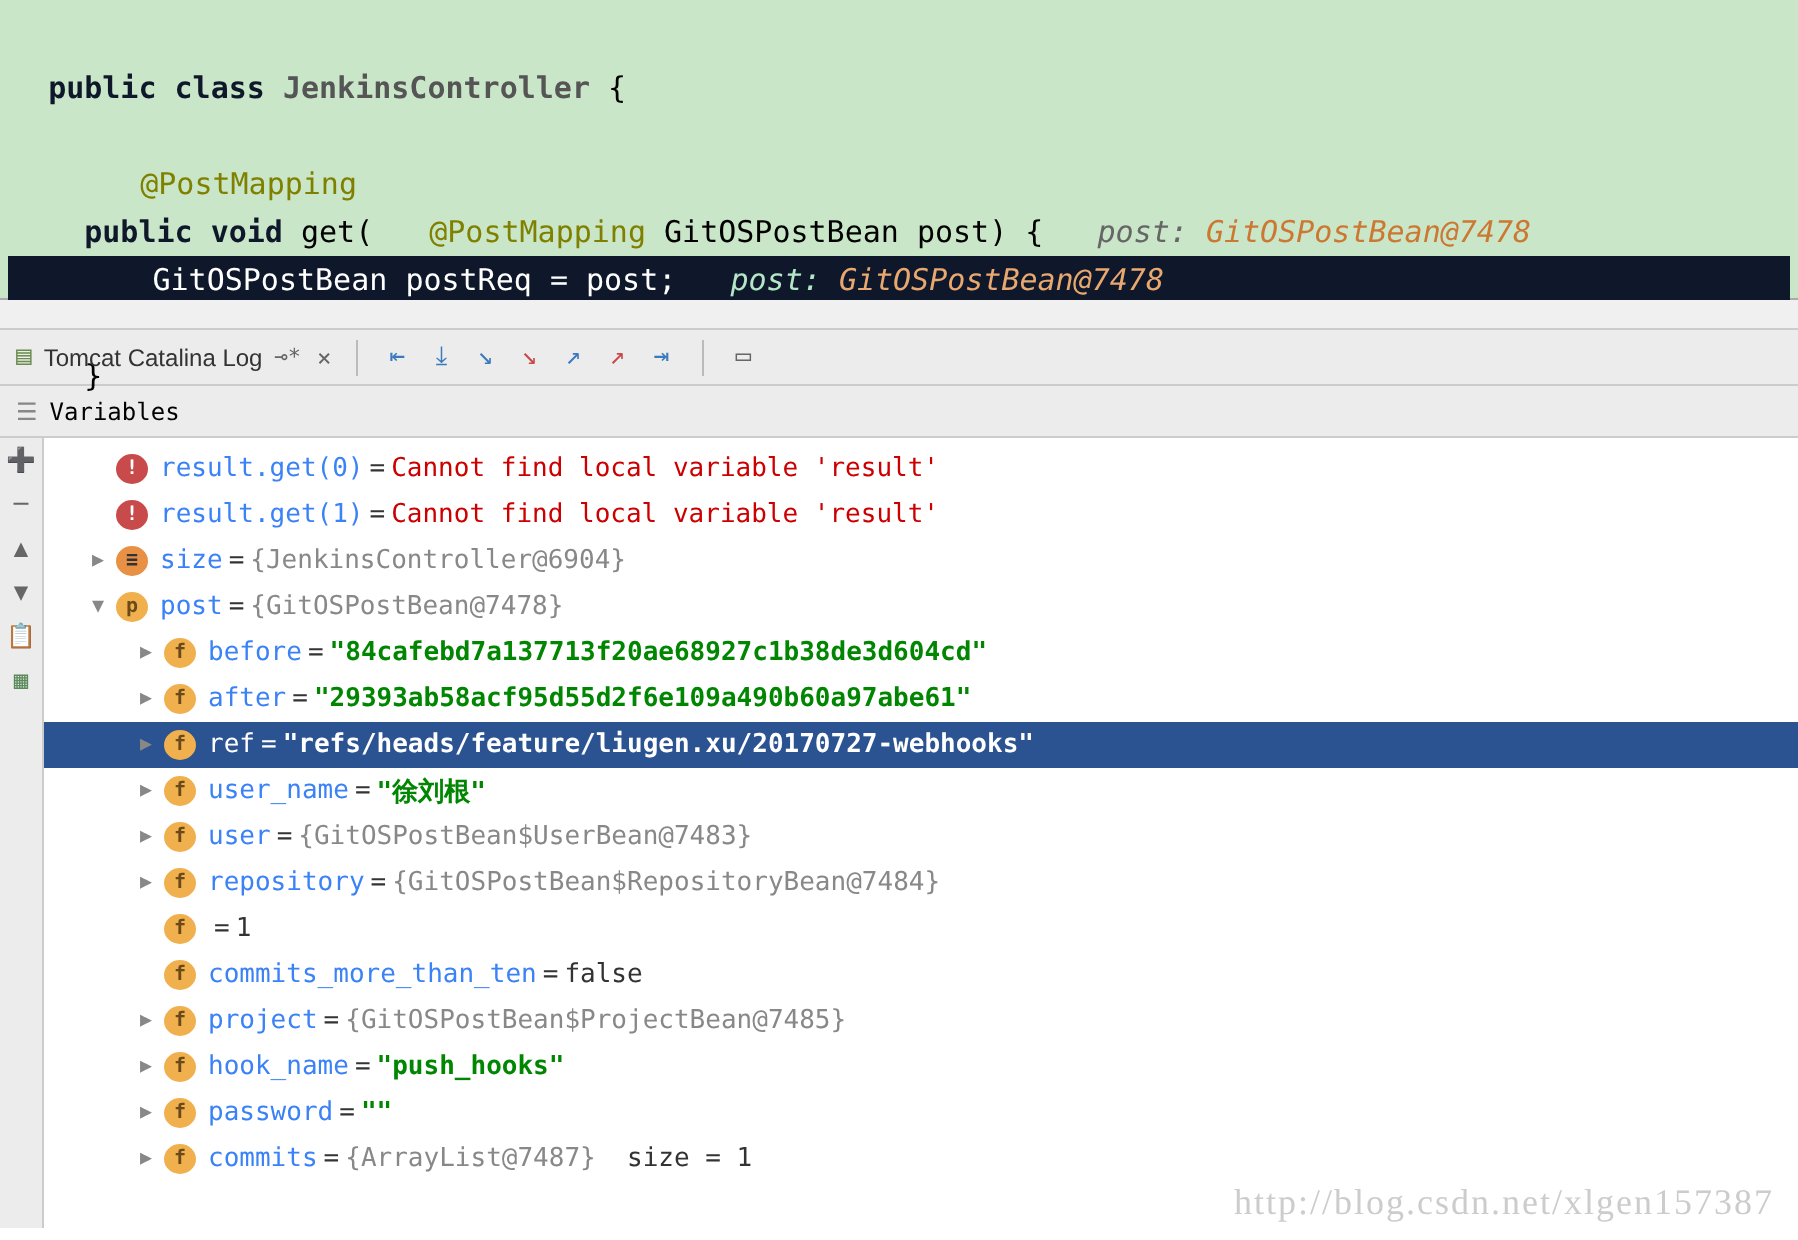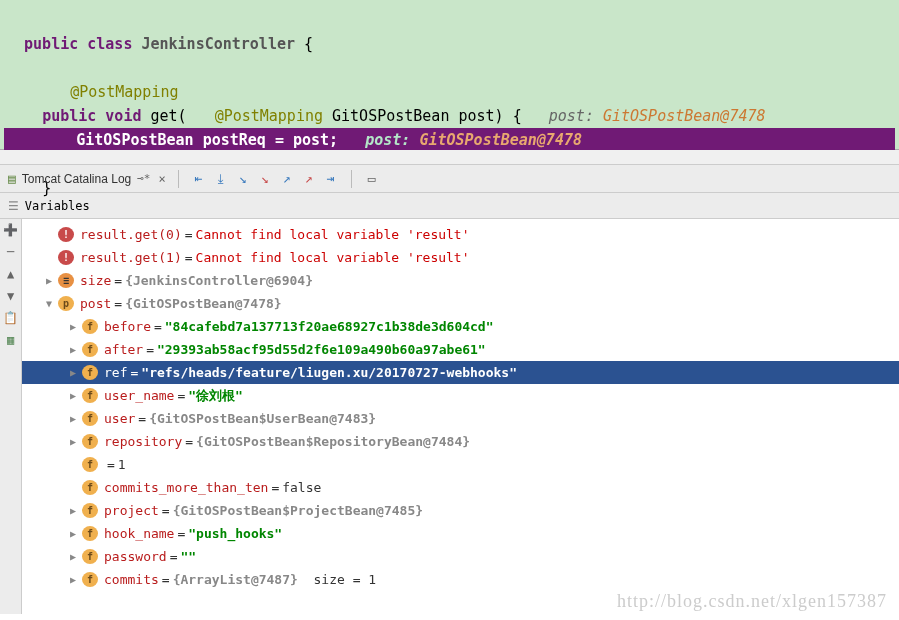--- a/index.html
+++ b/index.html
@@ -1,21 +1,21 @@
 <!DOCTYPE html>
 <html><head>
   <meta charset="utf-8">
   <style>
     * { margin: 0; padding: 0; box-sizing: border-box; font-family: 'Monaco', 'Menlo', 'Consolas', monospace; }
     body { background: #fff; font-size: 13px; width: 899px; height: 620px; overflow: hidden; }
     
     .code-area { background: #c9e6c9; padding: 8px 4px; height: 150px; border-bottom: 1px solid #aaa; white-space: pre; line-height: 1.6; font-size: 15px; }
     .code-line { padding: 0 2px; }
-    .selected-line { background: #701a75; color: #fff; display: block; width: 100%; font-weight: bold; }
-    .kw { color: #701a75; font-weight: bold; }
+    .selected-line { background: #0f172a; color: #fff; display: block; width: 100%; }
+    .kw { color: #0f172a; font-weight: bold; }
     .cname { color: #555; font-weight: bold; }
     .anno { color: #808000; margin-left: 28px; }
     .hint { color: #666; font-style: italic; }
     .hint-orange { color: #cc7832; font-style: italic; }
     .selected-line .hint-orange { color: #e8a86f; }
     
     .divider-area { height: 15px; background: #f0f0f0; border-bottom: 1px solid #ccc; }
     
     .tab-bar { display: flex; align-items: center; background: #ececec; border-bottom: 1px solid #ccc; height: 28px; padding: 0 8px; gap: 6px; }
     .tab-label { font-size: 12px; color: #333; font-family: sans-serif; }
@@ -38,25 +38,25 @@
     .var-row.selected { background: #2b5291; color: #fff; }
     .arrow { width: 12px; color: #888; font-size: 10px; display: inline-block; }
     .arrow.expanded::before { content: '▼'; }
     .arrow.collapsed::before { content: '▶'; }
     .no-arrow { width: 12px; display: inline-block; }
     .v-icon { width: 16px; height: 15px; border-radius: 50%; display: inline-flex; align-items: center; justify-content: center; font-size: 10px; font-weight: bold; margin-right: 6px; color: #fff; }
     .v-icon.err { background: #c84a4a; }
     .v-icon.obj { background: #e89043; color: #333; }
     .v-icon.fld { background: #f0b04e; color: #6b4a1a; }
     .v-icon.p { background: #f0b04e; color: #6b4a1a; }
-    .v-name { color: #b91c1c; }
+    .v-name { color: #3b82f6; }
     .var-row.selected .v-name { color: #fff; }
     .v-eq { color: #333; padding: 0 3px; }
     .var-row.selected .v-eq { color: #fff; }
-    .v-obj-val { color: #888; font-weight: bold; }
+    .v-obj-val { color: #888; }
     .v-str-val { color: #008600; font-weight: bold; }
     .v-err-val { color: #c00; }
     .v-plain { color: #333; }
     .var-row.selected .v-str-val { color: #fff; }
     
     .watermark { position: absolute; bottom: 8px; right: 12px; color: #ccc; font-size: 18px; font-family: serif; letter-spacing: 1px; pointer-events: none; }
   </style>
 </head>
 <body>
 

